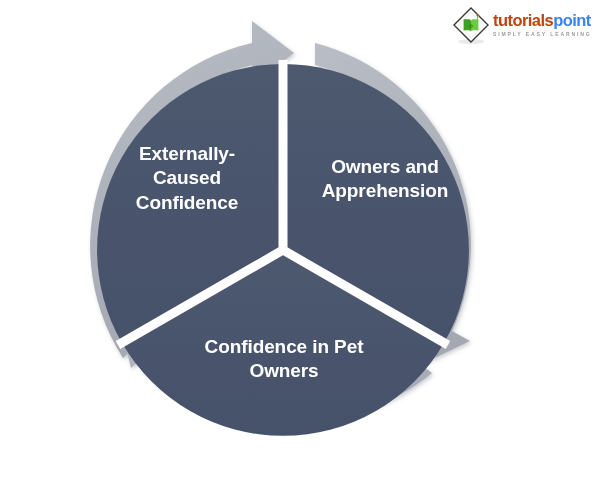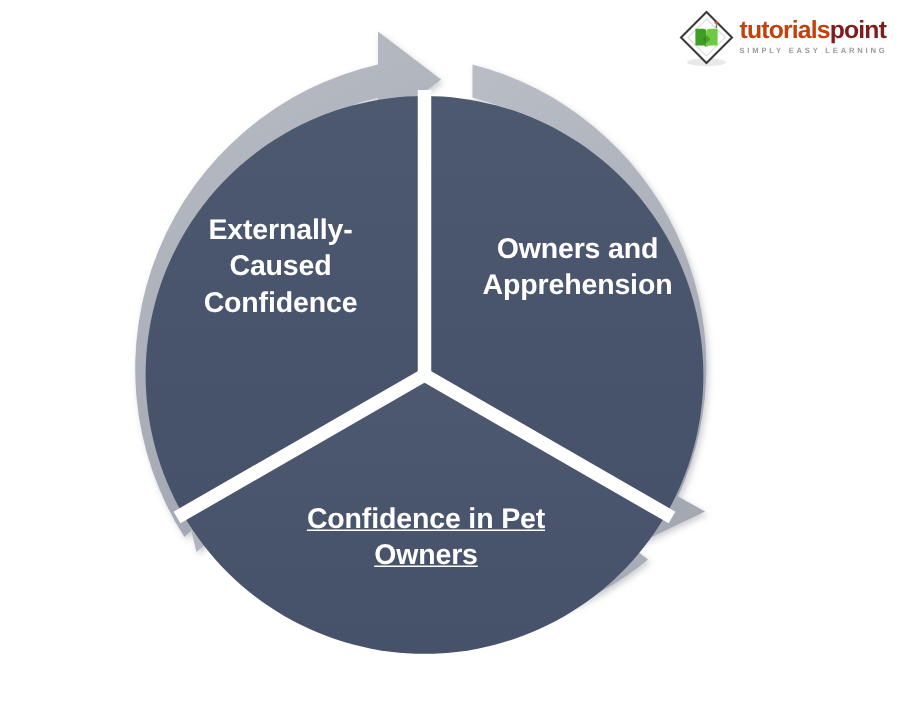--- a/index.html
+++ b/index.html
@@ -40,21 +40,20 @@
   }
   #label-right {
     left: 305px;
     top: 155px;
     width: 160px;
   }
   #label-bottom {
     left: 178px;
     top: 335px;
     width: 212px;
-    text-decoration: underline;
   }
   
   #logo {
     position: absolute;
     left: 451px;
     top: 6px;
     width: 142px;
     height: 40px;
   }
   #logo-mark {
@@ -71,21 +70,21 @@
     width: 100px;
   }
   #logo-wordmark {
     font-size: 16.5px;
     font-weight: bold;
     letter-spacing: -0.55px;
     line-height: 17px;
     white-space: nowrap;
   }
   #logo-word-tutorials { color: #c2410c; }
-  #logo-word-point { color: #7f1d1d; text-align: right; }
+  #logo-word-point { color: #3b82f6; text-align: right; }
   #logo-tagline {
     font-size: 5.1px;
     letter-spacing: 1.85px;
     color: #9a9a9a;
     line-height: 9px;
     margin-top: 1px;
     white-space: nowrap;
     font-weight: bold;
   }
 </style>

